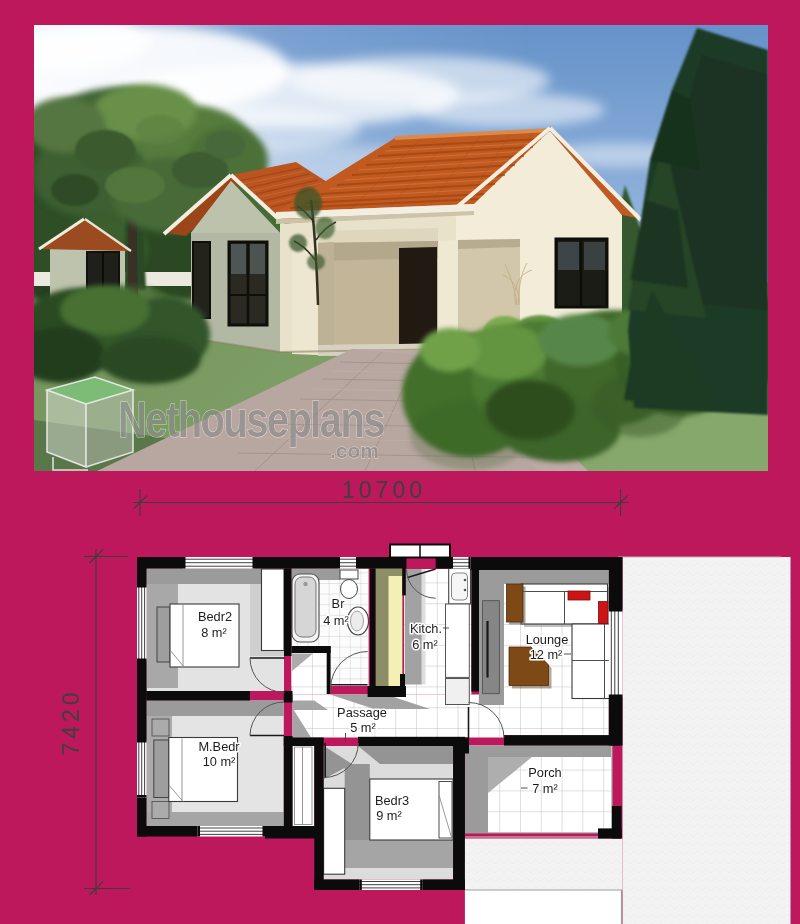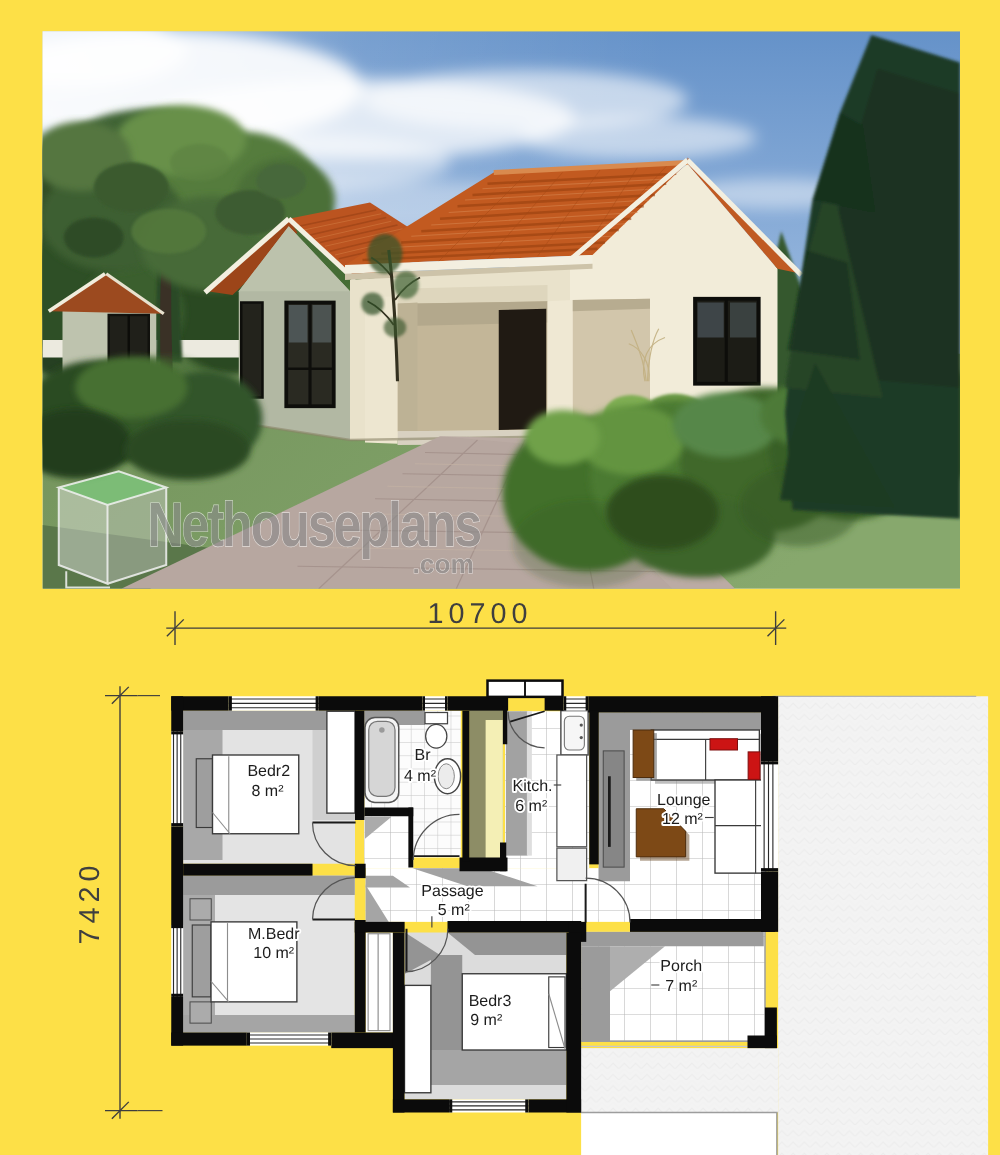--- a/index.html
+++ b/index.html
@@ -1,16 +1,16 @@
 <!DOCTYPE html>
 <html><head>
 <meta charset="utf-8">
 <style>
   html,body{margin:0;padding:0;background:#ffffff;}
-  #page{position:relative;width:800px;height:924px;background:#fde047;overflow:hidden;
+  #page{position:relative;width:800px;height:924px;background:#be185d;overflow:hidden;
         font-family:"Liberation Sans", sans-serif;}
   svg{position:absolute;left:0;top:0;}
 </style>
 </head>
 <body>
 <div id="page">
 
 <svg id="photo" width="800" height="924" viewBox="0 0 800 924">
   <defs>
     <linearGradient id="sky" x1="0" y1="0" x2="0" y2="1">

